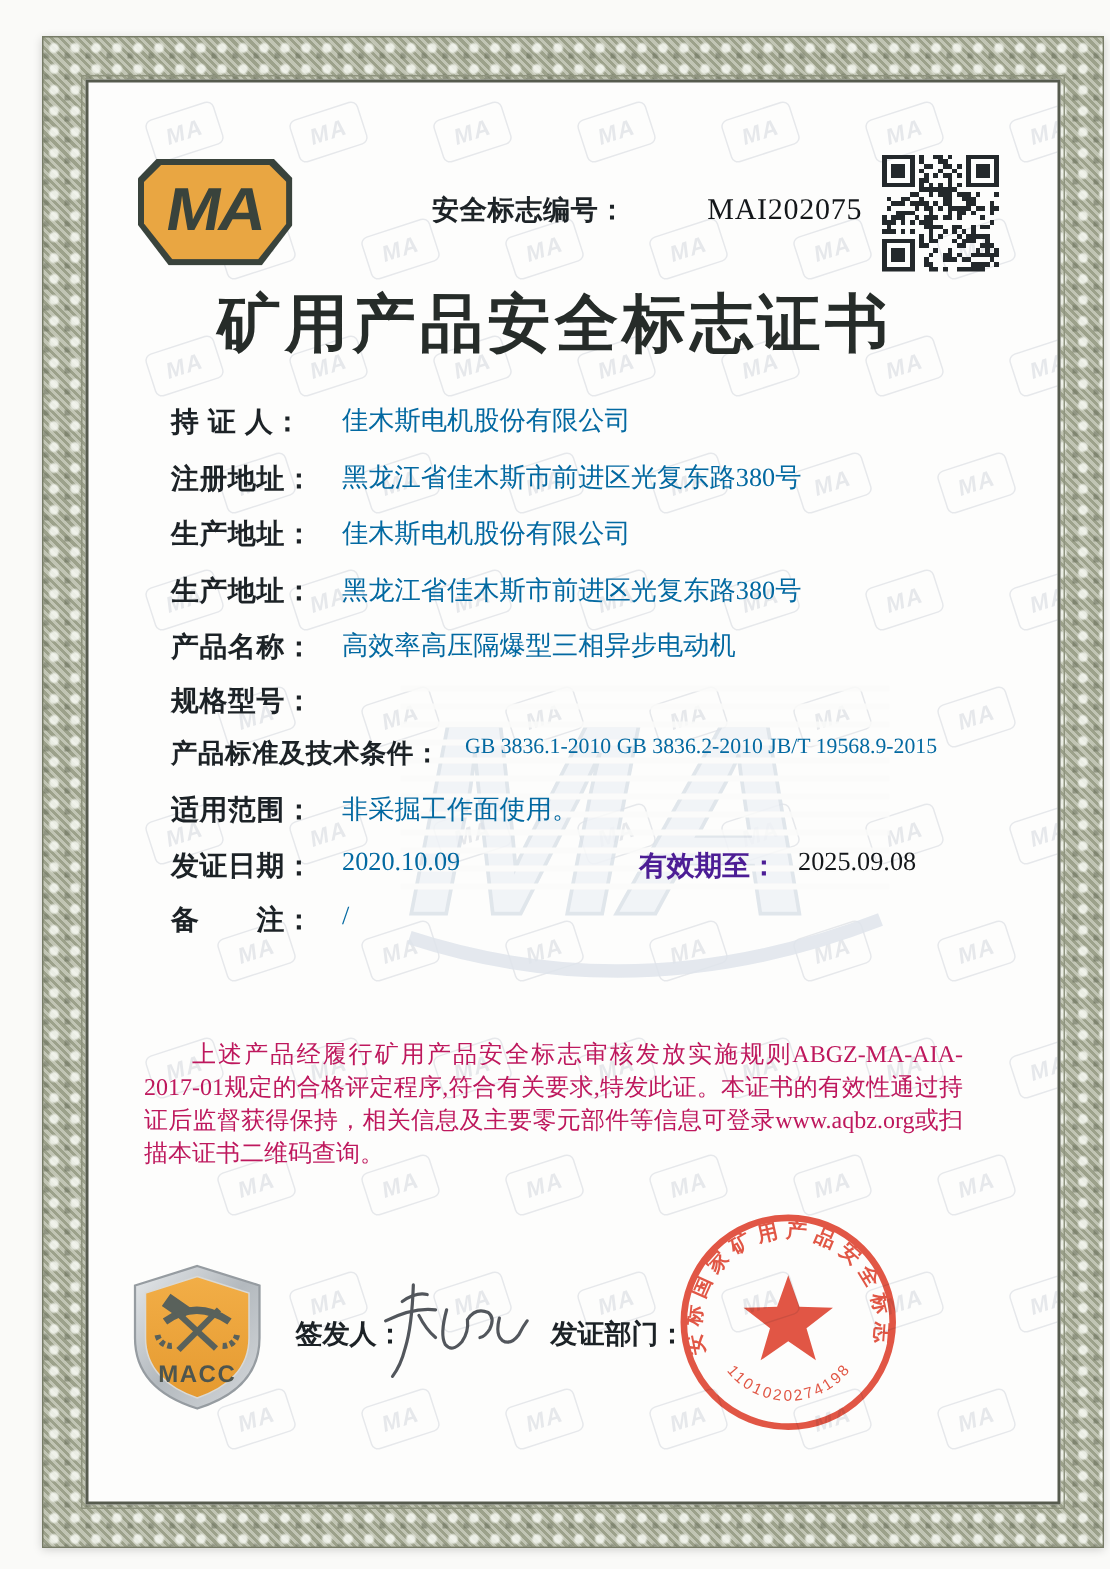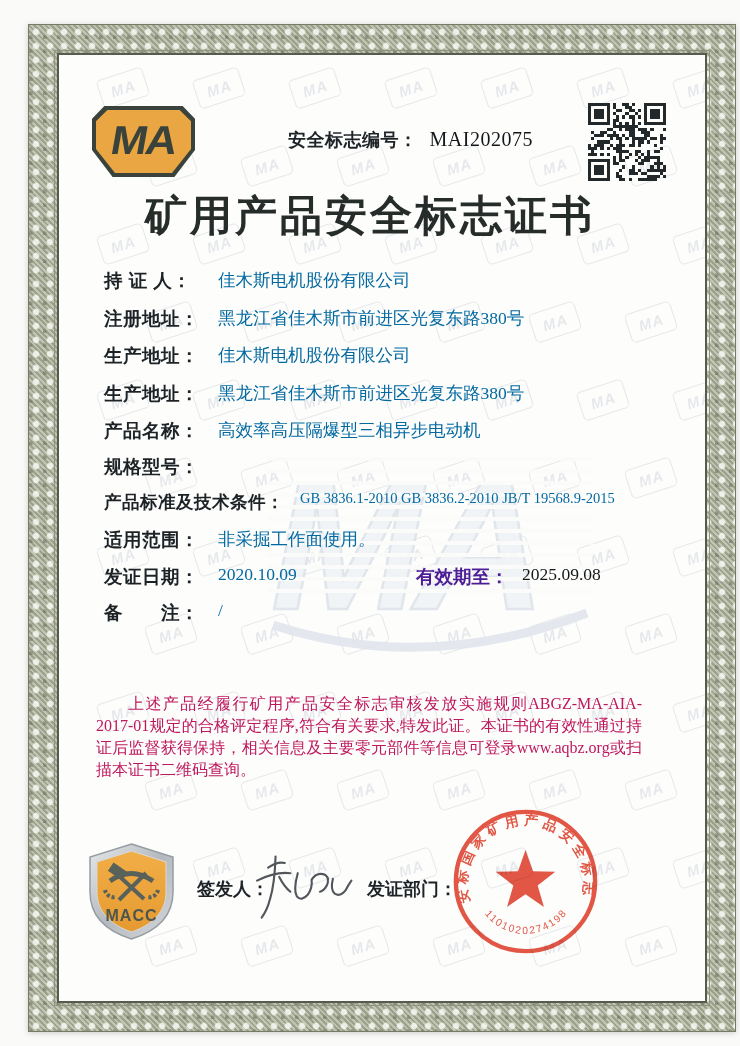--- a/index.html
+++ b/index.html
@@ -30,28 +30,28 @@
   .ma-logo{position:absolute;left:92px;top:106px;width:103px;height:71px;background:#39433C;z-index:3;
         clip-path:polygon(12% 0,88% 0,100% 18%,100% 62%,80% 100%,20% 100%,0 62%,0 18%);
         display:flex;align-items:center;justify-content:center;}
   .ma-logo-inner{width:95px;height:63px;background:#E9A642;
         clip-path:polygon(12% 0,88% 0,100% 18%,100% 62%,80% 100%,20% 100%,0 62%,0 18%);
         display:flex;align-items:center;justify-content:center;}
   .ma-logo-text{font:900 44px "Liberation Sans",sans-serif;color:#39433C;
         transform:skewX(-10deg) scaleY(.92);letter-spacing:-2px;padding-bottom:4px;}
   .serial{position:absolute;left:288px;top:128px;z-index:3;display:flex;align-items:baseline;gap:12px;}
   .serial-label{font:bold 18px "Liberation Sans",sans-serif;color:#1d2327;letter-spacing:.5px;}
-  .serial-value{font:20px "Liberation Serif",serif;color:#14171a;letter-spacing:.5px;}
+  .serial-value{font:20px "Liberation Serif",serif;color:#14171a;letter-spacing:.5px;margin-left:42px;}
   .qr{position:absolute;left:588px;top:103px;width:78px;height:78px;z-index:3;}
 
   .cert-title{position:absolute;left:0;right:0;top:188px;text-align:center;z-index:3;
         font:bold 42px "Liberation Serif",serif;color:#262c29;letter-spacing:3px;}
 
   
-  .f-row{position:absolute;left:0;width:588px;height:26px;z-index:3;}
+  .f-row{position:absolute;left:10px;width:588px;height:26px;z-index:3;}
   .f-label{position:absolute;left:104px;line-height:24px;
         font:bold 18.5px "Liberation Sans",sans-serif;color:#1c2226;letter-spacing:.5px;white-space:nowrap;}
   .f-value{position:absolute;left:218px;line-height:24px;
         font:17.5px "Liberation Serif",serif;color:#0369a1;white-space:nowrap;}
   .f-row.std .f-value{left:300px;font-size:14.5px;}
   .v2-label{position:absolute;left:416px;line-height:24px;
         font:bold 18.5px "Liberation Sans",sans-serif;color:#4c1d95;white-space:nowrap;}
   .v2-value{position:absolute;left:522px;line-height:24px;
         font:17.5px "Liberation Serif",serif;color:#14171a;white-space:nowrap;}
 

